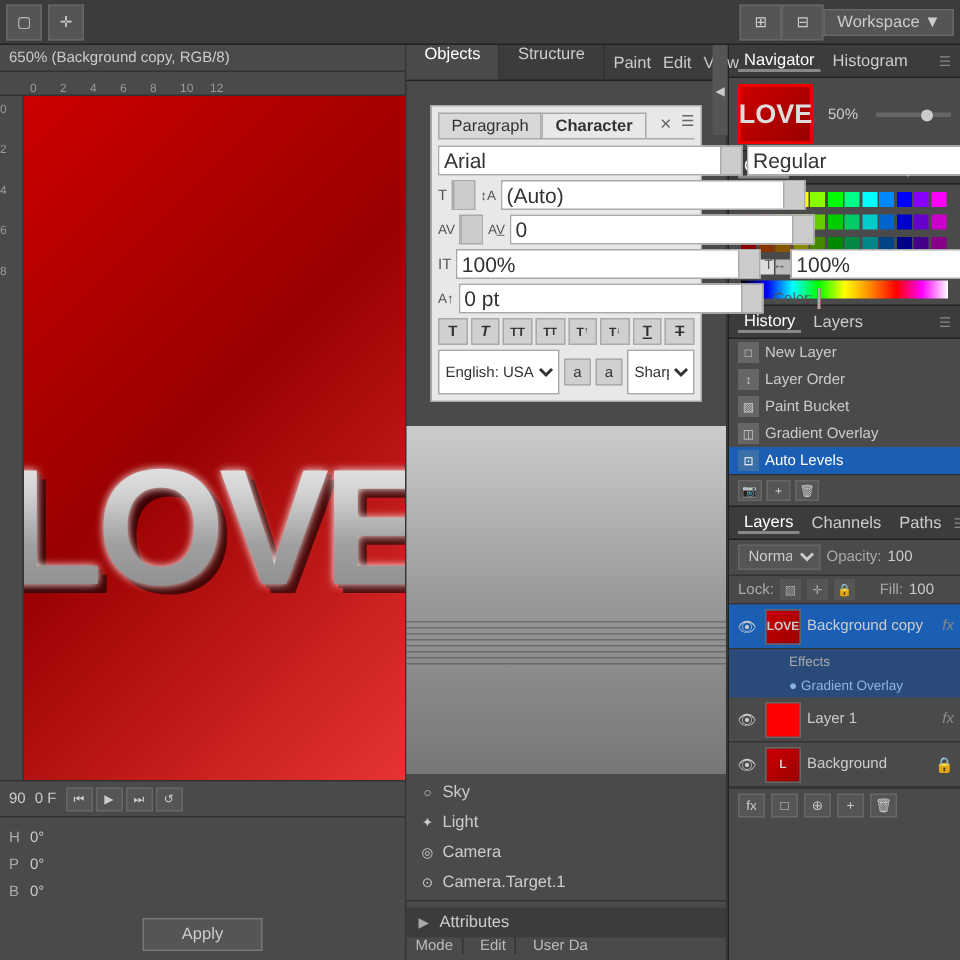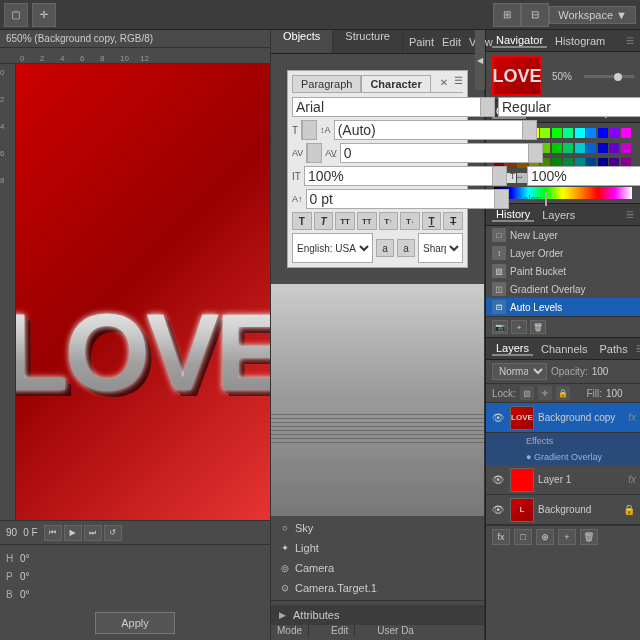--- a/index.html
+++ b/index.html
@@ -393,21 +393,21 @@
       background: #3c3c3c;
       display: flex;
       align-items: center;
       padding: 0 8px;
       gap: 6px;
       font-size: 11px;
       color: #ccc;
     }
     .attr-tabs {
       display: flex;
-      gap: 16px;
+      gap: 5px;
       font-size: 10px;
       color: #bbb;
     }
     .attr-tab {
       padding: 0 6px;
       cursor: pointer;
       border-right: 1px solid #333;
     }
     .attr-tab:last-child { border-right: none; }
 

